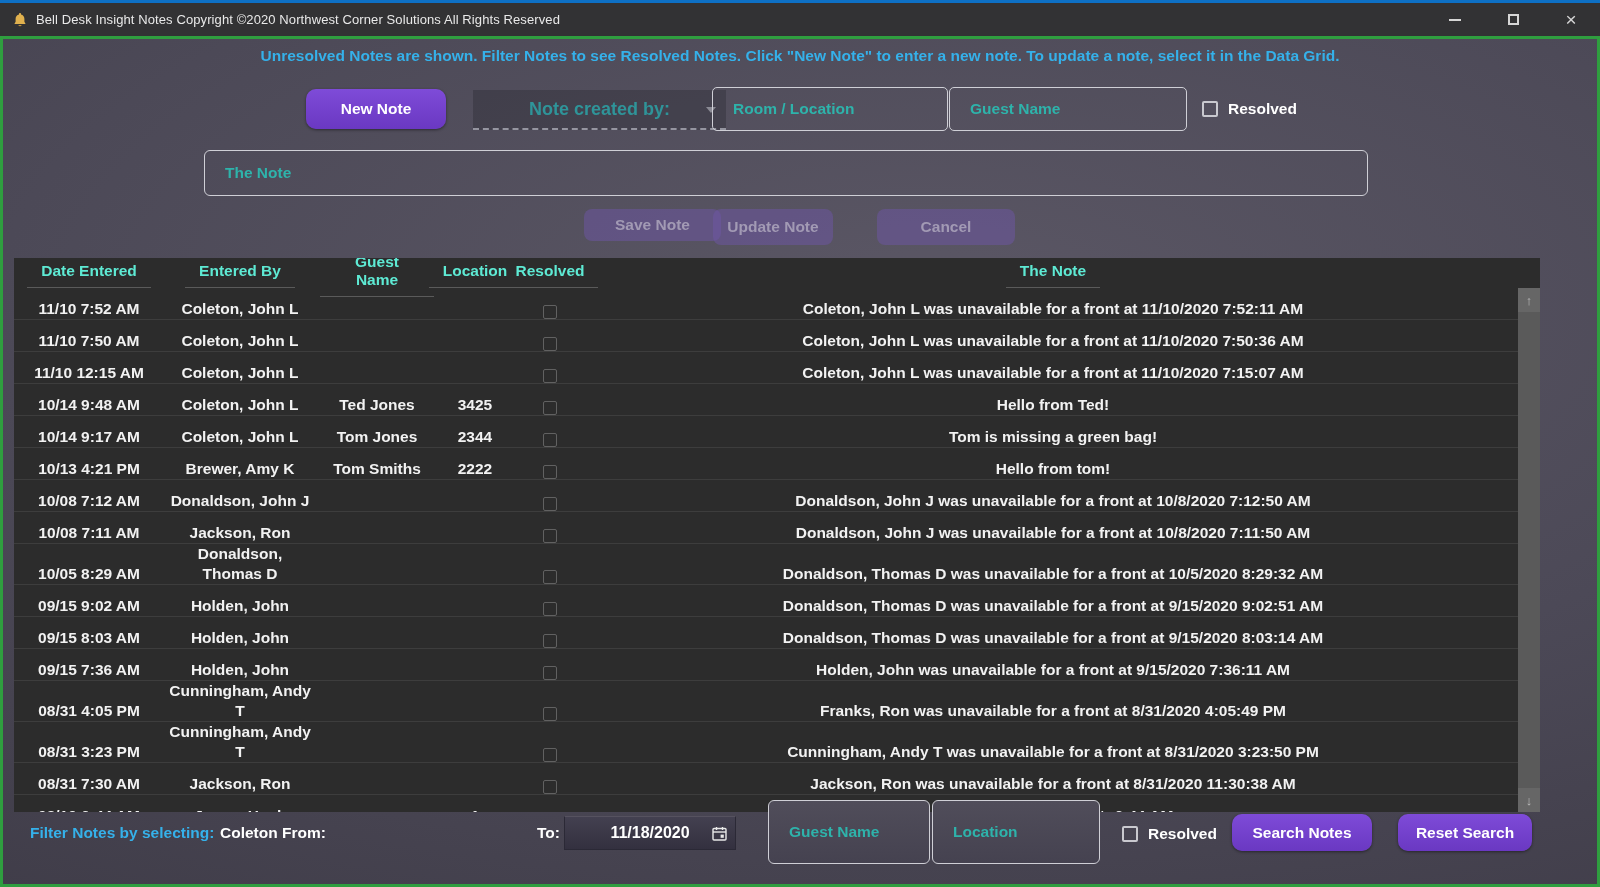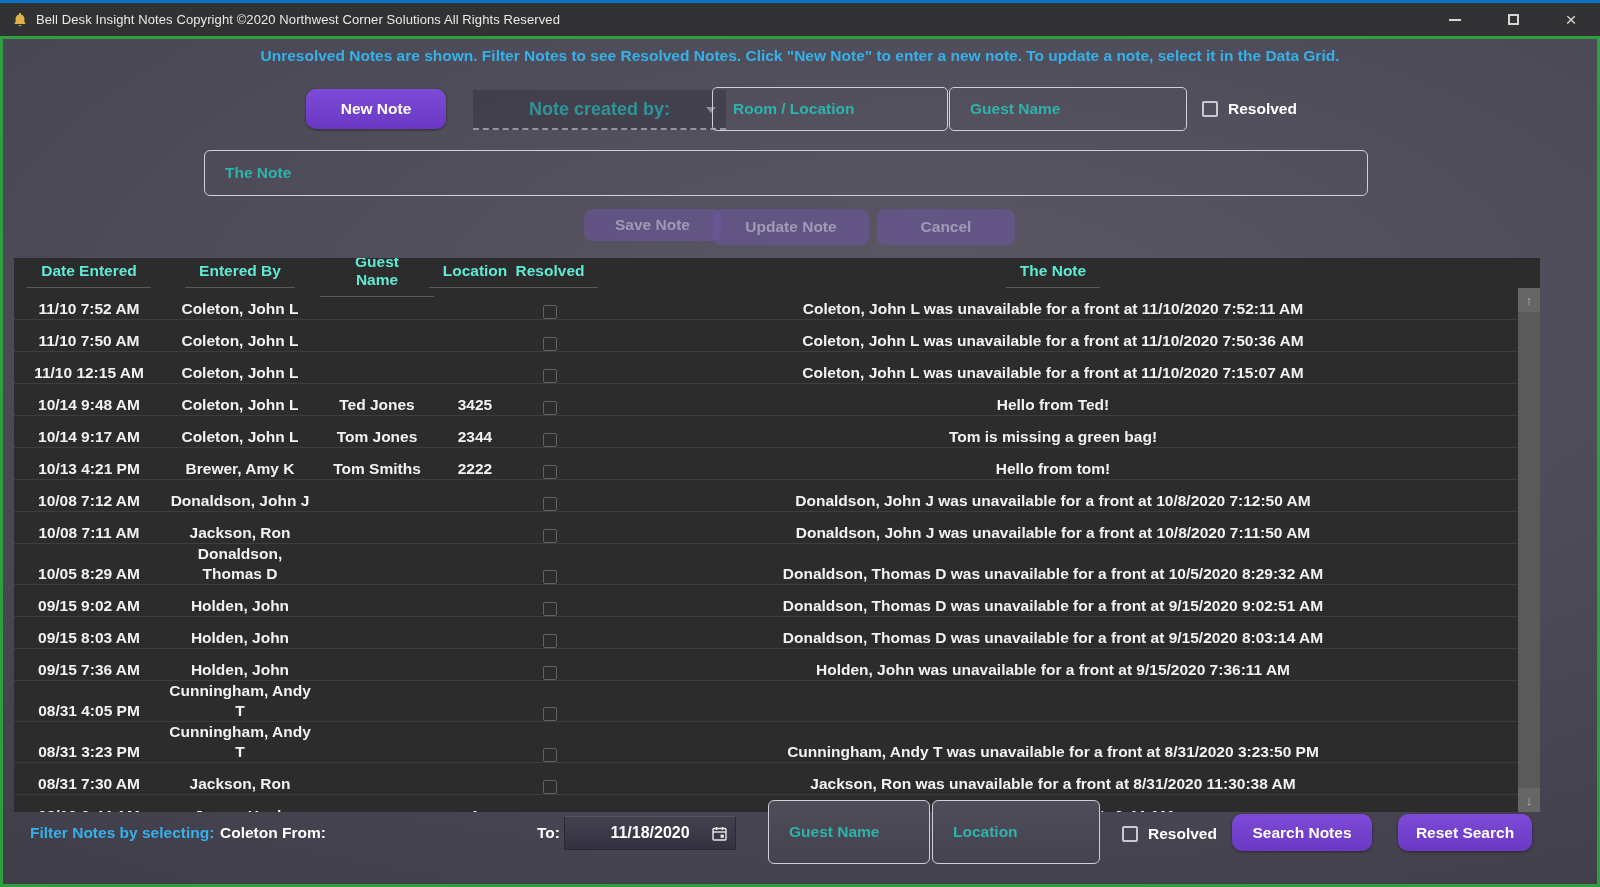--- a/index.html
+++ b/index.html
@@ -46,21 +46,21 @@
   .guest-top { left:949px; top:87px; width:238px; height:44px; }
   .checkrow { position:absolute; display:flex; align-items:center; gap:10px;
               color:#fff; font-weight:bold; font-size:15.5px; z-index:3; }
   .cb { width:16px; height:16px; border:2px solid #c9c9cf; border-radius:2px; background:transparent; cursor:pointer; }
   .resolved-top { left:1202px; top:100px; }
   .thenote { left:204px; top:150px; width:1164px; height:46px; border-radius:6px; }
   .ghost { position:absolute; border:none; border-radius:8px; background:rgba(110,85,165,.5);
            color:#a29ab4; font-weight:bold; font-size:15.5px; font-family:"Liberation Sans",sans-serif;
            display:flex; align-items:center; justify-content:center; z-index:2; cursor:default; }
   .save   { left:536px; top:209px; width:137px; height:32px;margin-left:48px; }
-  .update { left:713px; top:209px; width:156px; height:36px; }
+  .update { left:713px; top:209px; width:120px; height:36px; }
   .cancel { left:877px; top:209px; width:138px; height:36px; }
 
   
   .grid { position:absolute; left:14px; top:258px; width:1526px; height:554px; background:#2c2c2c;
           overflow:hidden; z-index:1; }
   .gc { display:flex; align-items:center; justify-content:center; text-align:center; padding:0 4px; }
   .gc.date    { width:150px; flex:none; }
   .gc.entered { width:152px; flex:none; }
   .gc.guest   { width:122px; flex:none; }
   .gc.loc     { width:74px;  flex:none; }
@@ -298,20 +298,21 @@
           <div class="gc note">Holden, John  was unavailable for a front at 9/15/2020 7:36:11 AM</div>
         </div>
         <div class="grow">
           <div class="gc date">08/31 4:05 PM</div>
           <div class="gc entered">Cunningham, Andy T</div>
           <div class="gc guest"></div>
           <div class="gc loc"></div>
           <div class="gc res">
             <span class="cbg"></span>
           </div>
+          <div class="gc note">Franks, Ron  was unavailable for a front at 8/31/2020 4:05:49 PM</div>
         </div>
         <div class="grow">
           <div class="gc date">08/31 3:23 PM</div>
           <div class="gc entered">Cunningham, Andy T</div>
           <div class="gc guest"></div>
           <div class="gc loc"></div>
           <div class="gc res">
             <span class="cbg"></span>
           </div>
           <div class="gc note">Cunningham, Andy T was unavailable for a front at 8/31/2020 3:23:50 PM</div>

